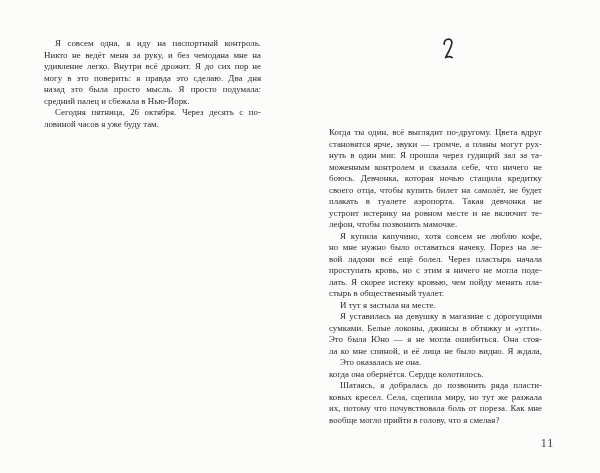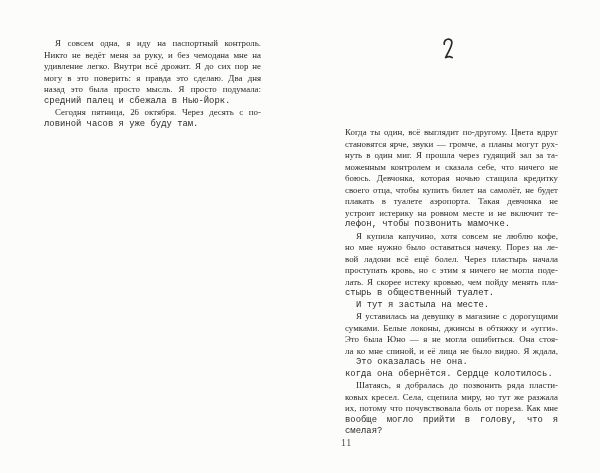--- a/index.html
+++ b/index.html
@@ -20,43 +20,43 @@
   .page.left  { left: 0; }
   .page.right { left: 300px; }
 
   .text-block {
     position: absolute;
     color: var(--ink, #2b2b2b);
     font-size: 8.9px;
     line-height: 11.5px;
   }
   .page.left  .text-block { left: 44px; top: 38px;  width: 217px; }
-  .page.right .text-block { left: 45px; top: 127px; width: 213px; }
+  .page.right .text-block { left: 29px; top: 127px; width: 213px; }
 
   .line {
     text-align: justify;
     text-align-last: justify;
     -moz-text-align-last: justify;
   }
-  .line.last   { text-align-last: left; font-family: Liberation Mono, monospace; -moz-text-align-last: left; }
+  .line.last   { text-align-last: left; -moz-text-align-last: left; }
   .line.indent { text-indent: 11px; }
 
   .chapter-number {
     position: absolute; left: 41px; top: 36px; width: 213px; height: 26px;
     display: flex; align-items: flex-start; justify-content: center;
   }
   .chapter-number svg { display: block; }
   .visually-hidden {
     position: absolute; width: 1px; height: 1px;
     overflow: hidden; clip: rect(0 0 0 0); white-space: nowrap;
   }
   .page-number {
     position: absolute; left: 41px; top: 437px; width: 213px;
-    text-align: left;
-    font-size: 10px; line-height: 11px;
+    text-align: right;
+    font-size: 13px; line-height: 11px;
     color: var(--folio, #4c4c4c);
     letter-spacing: 0.5px;
   }
 </style>
 </head>
 <body style="--paper: #fcfcfb; --ink: #2b2b2b; --folio: #4c4c4c;">
 
 <div class="spread">
 
   <div class="page left">

